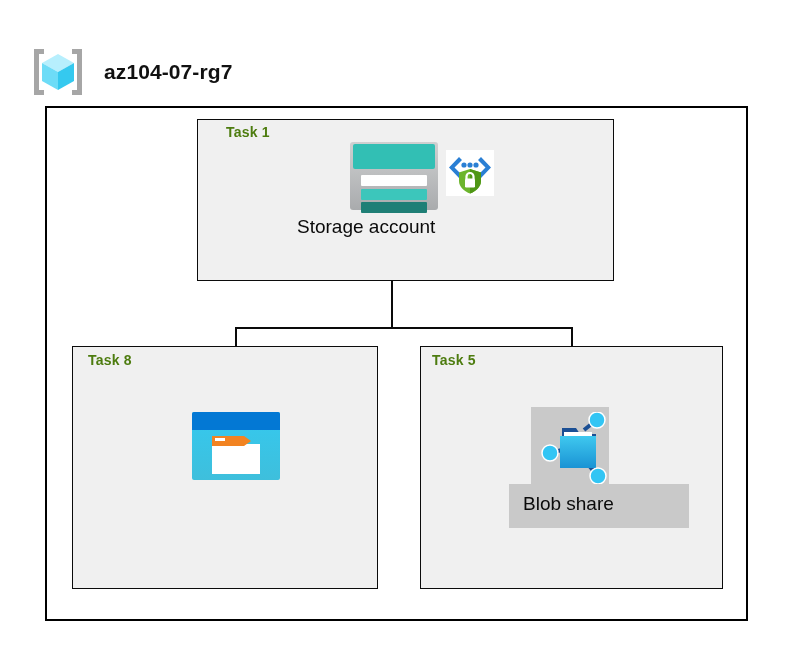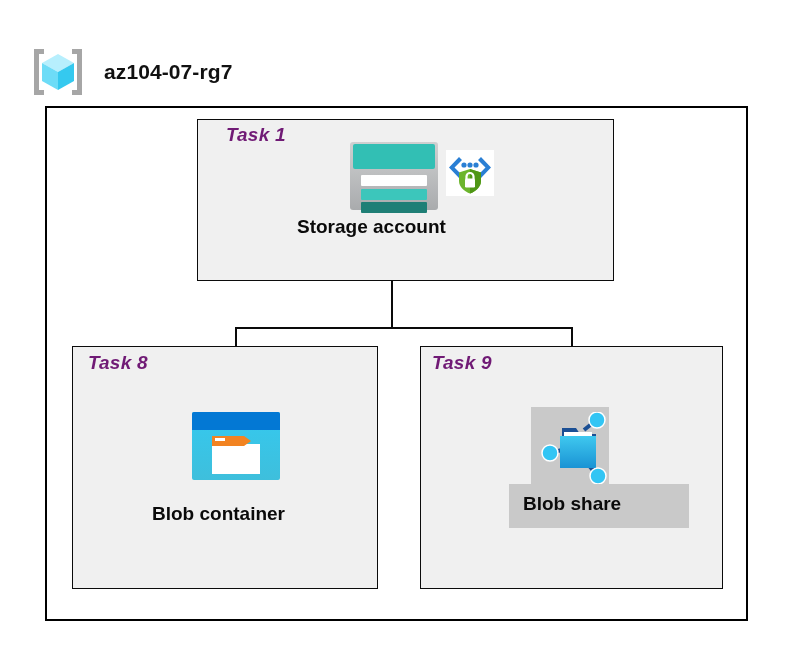--- a/index.html
+++ b/index.html
@@ -29,29 +29,29 @@
   
   .task-box{
     position:absolute;background:#f0f0f0;
     border:1.5px solid #0b0b0b;box-sizing:border-box;
   }
   #task1-box{left:197px;top:103px;width:417px;height:162px;}
   #task2-box{left:72px;top:330px;width:306px;height:243px;}
   #task3-box{left:420px;top:330px;width:303px;height:243px;}
 
   .task-label{
-    position:absolute;font-size:19px;font-weight:bold;color:#701a75;
-    white-space:nowrap;letter-spacing:0.2px;font-style:italic;
+    position:absolute;font-size:14px;font-weight:bold;color:#4d7c0f;
+    white-space:nowrap;letter-spacing:0.2px;
   }
   #task1-label{left:226px;top:108px;}
   #task2-label{left:88px;top:336px;}
   #task3-label{left:432px;top:336px;}
 
   .node-title{
-    position:absolute;font-size:19px;font-weight:bold;color:#0a0a0a;
+    position:absolute;font-size:19px;font-weight:normal;color:#0a0a0a;
     white-space:nowrap;text-align:center;
   }
   #storage-title{left:297px;top:200px;}
   #blob-title{left:152px;top:487px;}
   #fileshare-title{left:523px;top:477px;z-index:3;}
 
   
   .conn{position:absolute;background:#0a0a0a;}
   #conn-v-main{left:391px;top:222px;width:2px;height:90px;}
   #conn-h-bus{left:235px;top:311px;width:338px;height:2px;}
@@ -168,24 +168,23 @@
   <div class="task-label" id="task2-label">Task 8</div>
 
   <div id="blob-icon">
     <div class="blob-body"></div>
     <div class="blob-head"></div>
     <div class="blob-doc"></div>
     <div class="blob-tab"></div>
     <div class="blob-tab-line"></div>
   </div>
 
-  <div class="node-title" id="blob-title">Blob container</div>
 
   <div class="task-box" id="task3-box"></div>
-  <div class="task-label" id="task3-label">Task 9</div>
+  <div class="task-label" id="task3-label">Task 5</div>
 
   <div id="fileshare-hl-icon"></div>
   <div id="fileshare-hl-label"></div>
 
   <div id="fileshare-icon">
     <svg width="68" height="72" viewBox="0 0 68 72" class="sr">
 
       <path d="M14 40 L30 36" stroke="#1b4f94" stroke-width="4" fill="none"></path>
       <path d="M44 18 L54 10" stroke="#1b4f94" stroke-width="4" fill="none"></path>
       <path d="M46 50 L56 62" stroke="#1b4f94" stroke-width="4" fill="none"></path>

